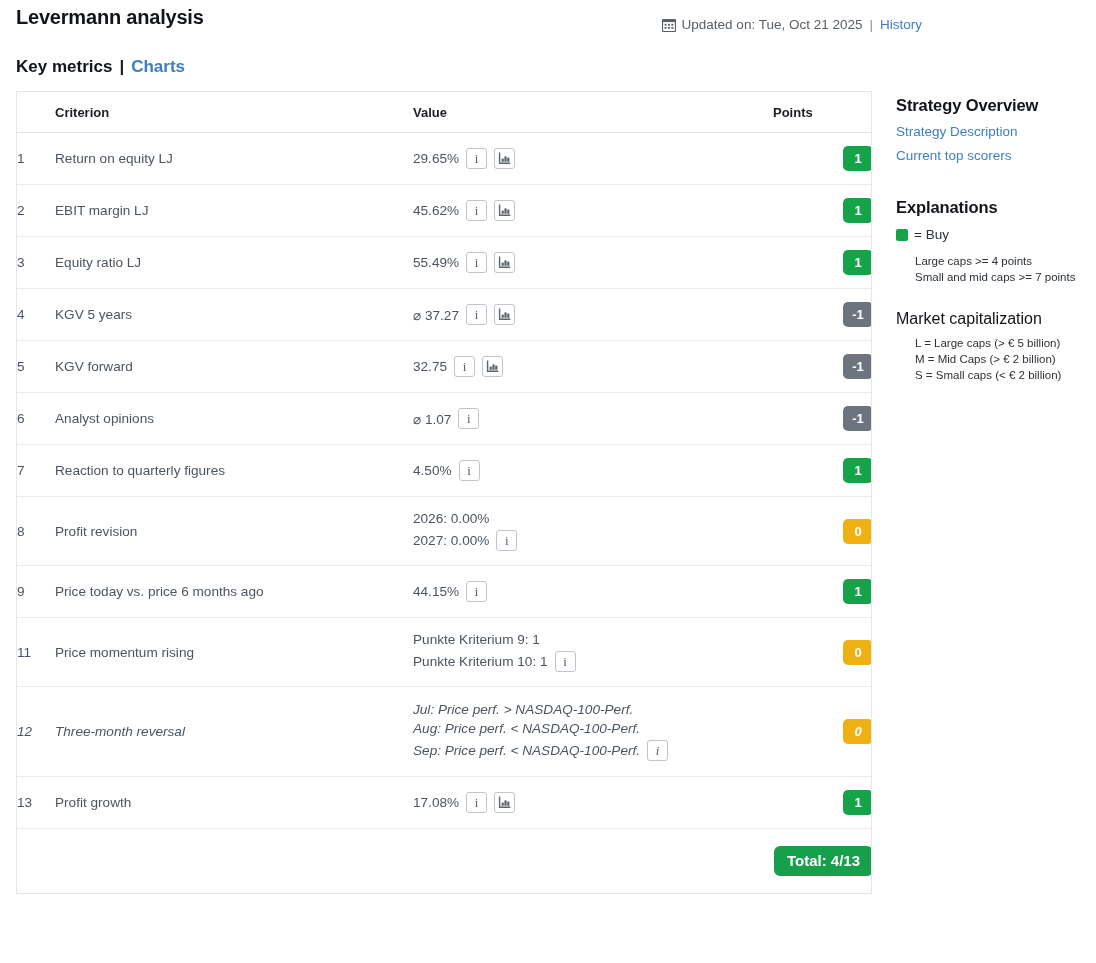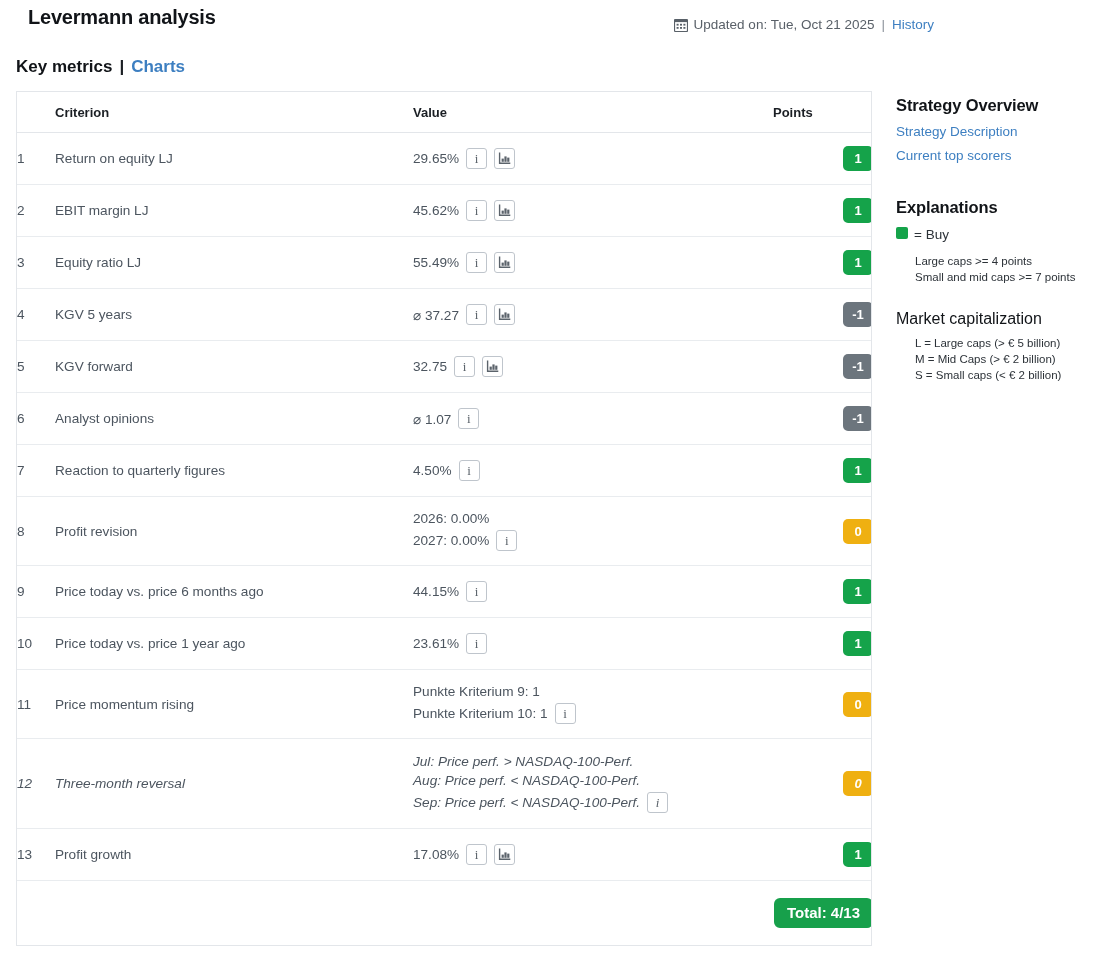--- a/index.html
+++ b/index.html
@@ -19,21 +19,20 @@
     height: 963px;
     overflow: hidden;
   }
 
   
   .topbar {
     position: absolute;
     left: 0; top: 0;
     width: 922px;
     height: 44px;
-    margin-left: 12px;
   }
   .page-title {
     position: absolute;
     left: 16px; top: 6px;
     font-size: 20px;
     font-weight: bold;
     letter-spacing: -0.2px;
     color: #111418;
   }
   .updated {
@@ -208,21 +207,21 @@
   }
   .side-h2 {
     font-size: 16.5px;
     font-weight: bold;
     color: #111418;
     margin: 35px 0 10px 0;
     letter-spacing: -0.1px;
   }
   .legend-row {
     display: flex;
-    align-items: flex-start;
+    align-items: center;
     gap: 6px;
     font-size: 13.5px;
     color: #2c3238;
     margin-bottom: 11px;
   }
   .legend-swatch {
     width: 12px; height: 12px;
     border-radius: 2px;
     background: #15a34a;
     display: inline-block;
@@ -455,35 +454,20 @@
                 <div class="value-line">
                   <span>44.15%</span>
                   <span class="icon-btn">
                     <span class="i-glyph">i</span>
                   </span>
                 </div>
               </div>
             </td>
             <td class="points"><span class="badge pos">1</span></td>
           </tr>
-          <tr class="row">
-            <td class="idx">10</td>
-            <td class="name">Price today vs. price 1 year ago</td>
-            <td class="value">
-              <div class="value-wrap">
-                <div class="value-line">
-                  <span>23.61%</span>
-                  <span class="icon-btn">
-                    <span class="i-glyph">i</span>
-                  </span>
-                </div>
-              </div>
-            </td>
-            <td class="points"><span class="badge pos">1</span></td>
-          </tr>
           <tr class="row tall2">
             <td class="idx">11</td>
             <td class="name">Price momentum rising</td>
             <td class="value">
               <div class="value-wrap">
                 <div class="value-line">
                   <span>Punkte Kriterium 9: 1</span>
                 </div>
                 <div class="value-line">
                   <span>Punkte Kriterium 10: 1</span>

